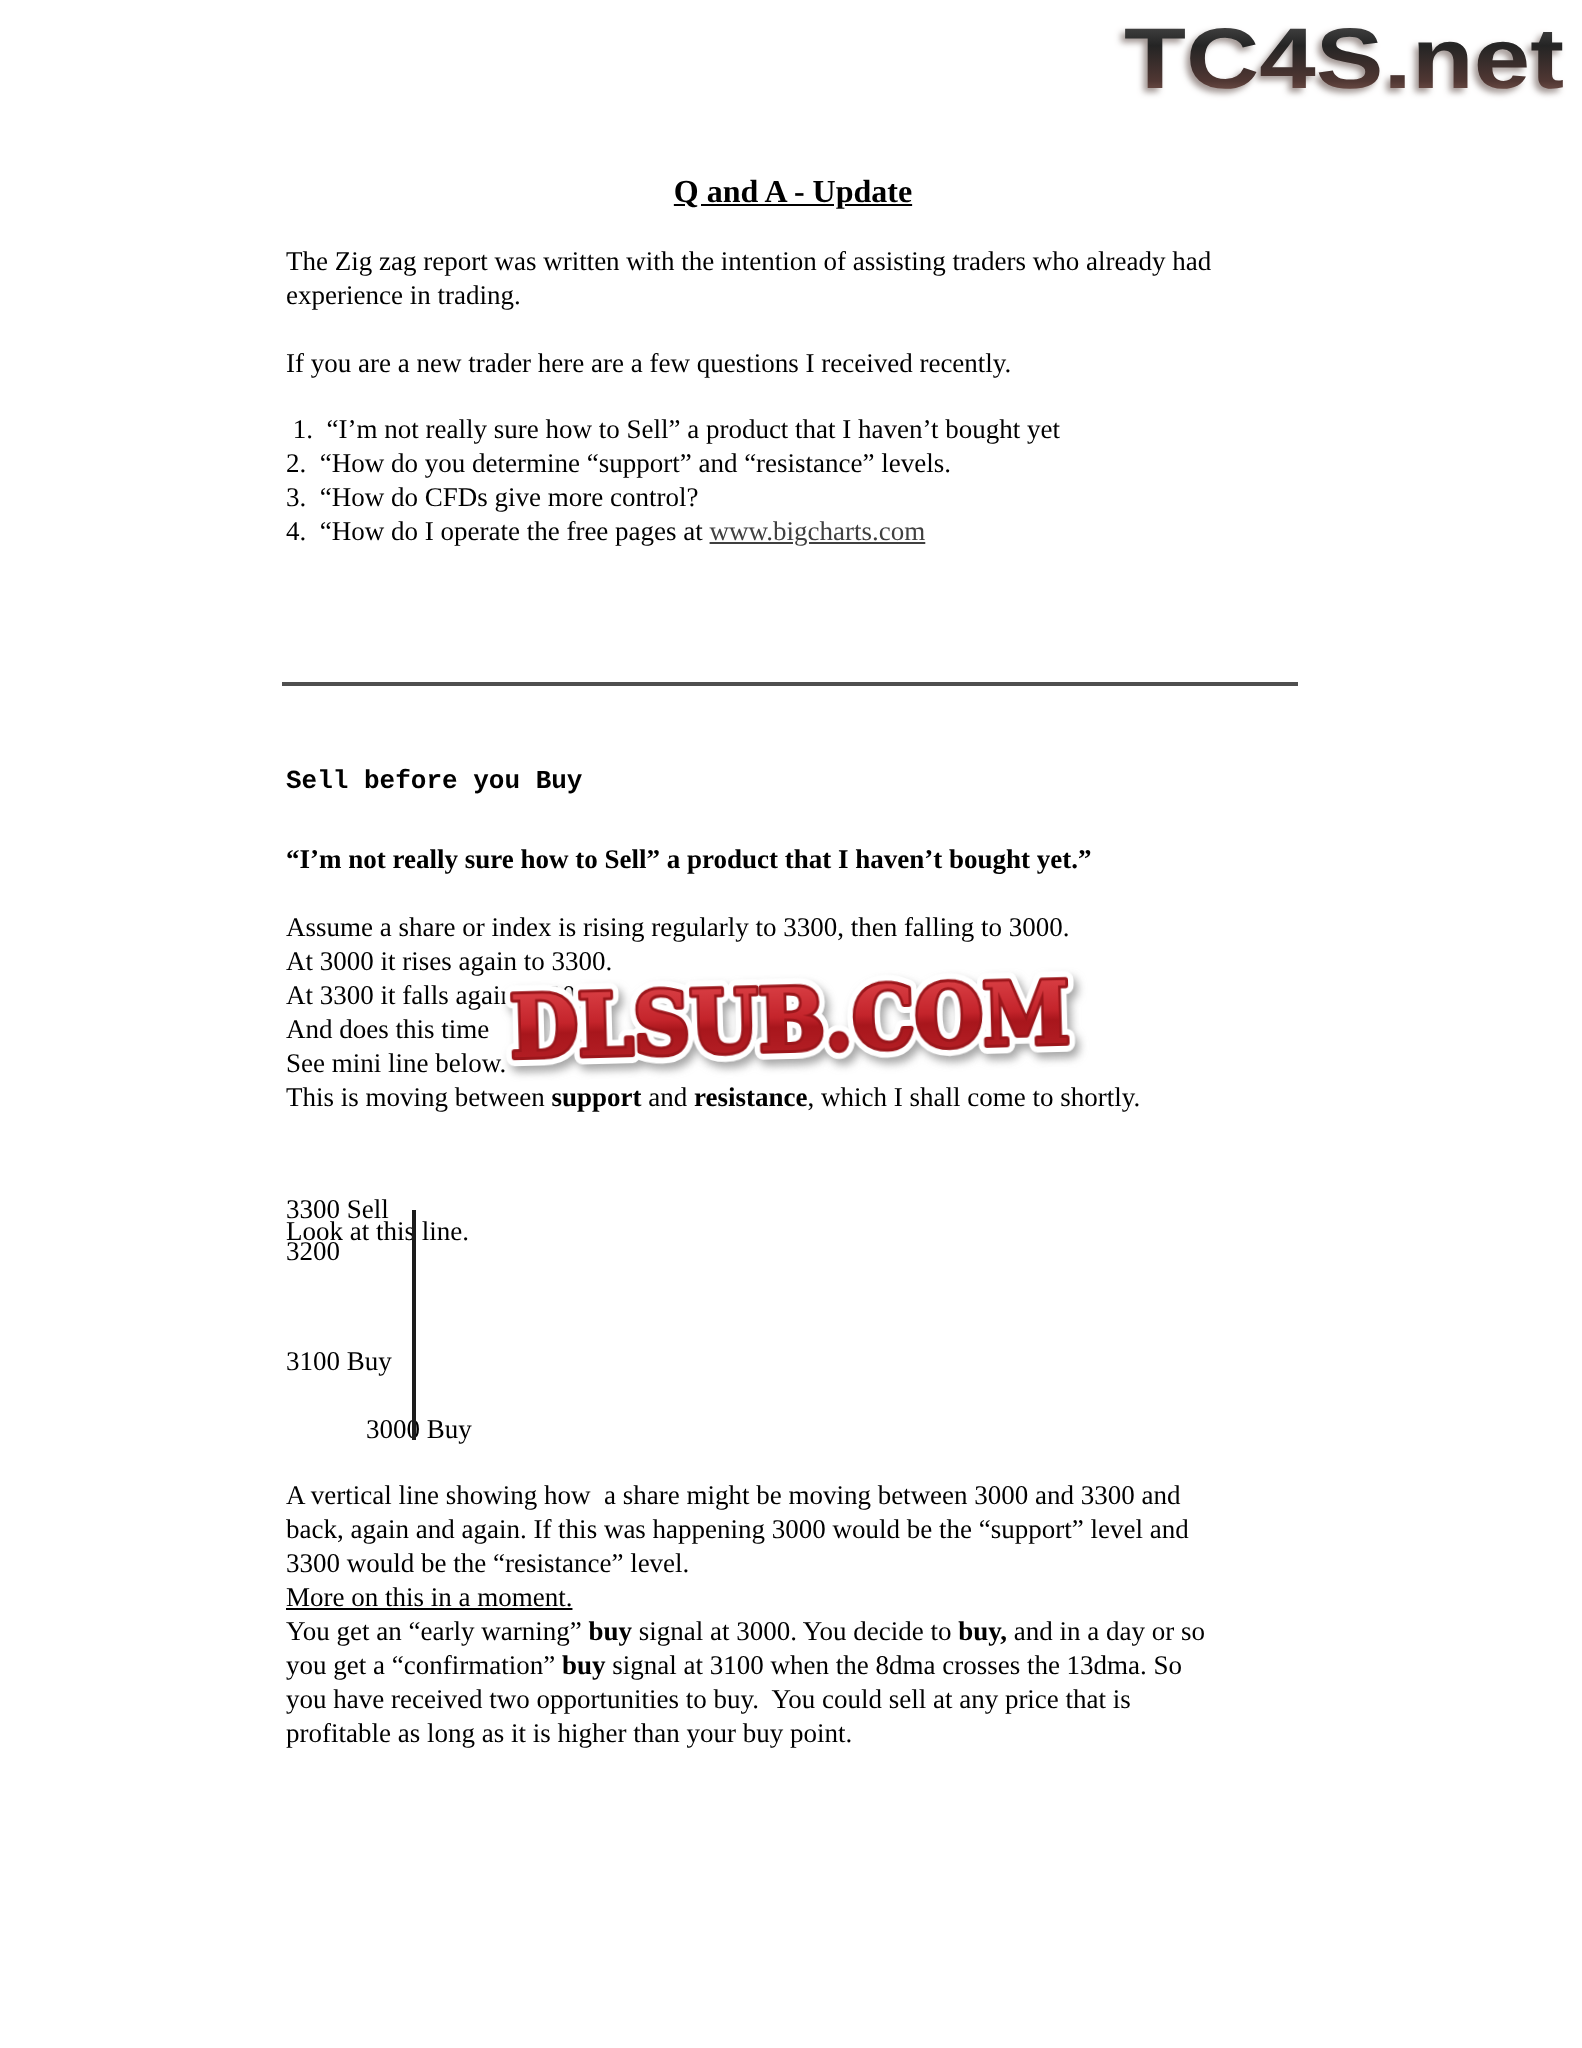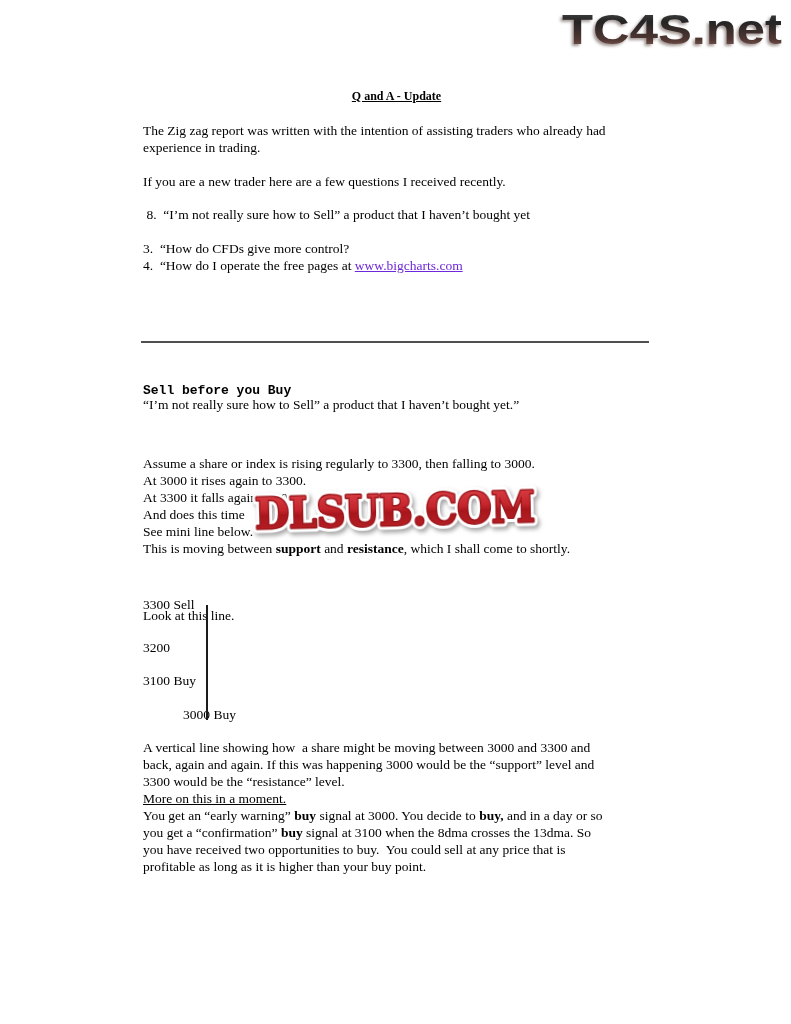--- a/index.html
+++ b/index.html
@@ -7,29 +7,29 @@
     position:relative; width:791px; height:937px; background:#ffffff;
     font-family:"Liberation Serif", serif; font-size:13.5px; line-height:17px;
     color:#000; overflow:hidden;
   }
   .abs { position:absolute; }
   .col { left:143px; width:507px; }
   .prewrap { white-space:pre-wrap; }
   .b { font-weight:bold; }
   .u { text-decoration:underline; }
   .doc-title {
-    top:88px; text-align:center; font-weight:bold; font-size:12px;
+    top:88px; text-align:center; font-weight:bold; font-size:16px;
     text-decoration:underline;
   }
   .section-title {
     top:379px; text-align:left; font-weight:bold; font-size:13px; line-height:24px;
     font-family:Liberation Mono, monospace;
   }
   .divider { top:341px; left:141px; width:508px; height:0; border-top:2px solid #4f4f4f; }
-  .link { color:#6d28d9; text-decoration:underline; cursor:pointer; }
+  .link { color:#404040; text-decoration:underline; cursor:pointer; }
   .vline { left:206px; top:605px; width:2px; height:115px; background:#1b1b1b; }
   .ladder-row { left:143px; width:120px; }
   .page-number { left:641px; top:962px; }
   .tc4s-svg { left:554px; top:2px; }
   .dlsub-svg { left:241px; top:481px; }
   .tx-svg { left:468px; top:976px; }
   svg text { font-weight:bold; }
   .tc4s-text { font-family:"Liberation Sans", sans-serif; font-size:43px; }
   .dlsub-text { font-family:"DejaVu Serif", serif; font-size:43px; }
   .tx-text { font-family:"Liberation Sans", sans-serif; font-size:33px; }
@@ -52,28 +52,28 @@
       <text class="tc4s-text" x="118" y="42" text-anchor="middle" textLength="220" lengthAdjust="spacingAndGlyphs" fill="url(#tcGrad)">TC4S.net</text>
     </g>
   </svg>
 
   <div class="abs col doc-title">Q and A - Update</div>
 
   <div class="abs col prewrap" style="top:173px;">If you are a new trader here are a few questions I received recently.</div>
 
   <div class="abs col prewrap" style="top:122px;"><span>The Zig zag report was written with the intention of assisting traders who already had</span><br><span>experience in trading.</span></div>
 
-  <div class="abs col prewrap" style="top:206px;"><span> 8.  “I’m not really sure how to Sell” a product that I haven’t bought yet</span><br><br><span>3.  “How do CFDs give more control?</span><br><span>4.  “How do I operate the free pages at </span><a class="link">www.bigcharts.com</a></div>
+  <div class="abs col prewrap" style="top:206px;"><span> 1.  “I’m not really sure how to Sell” a product that I haven’t bought yet</span><br><span>2.  “How do you determine “support” and “resistance” levels.</span><br><span>3.  “How do CFDs give more control?</span><br><span>4.  “How do I operate the free pages at </span><a class="link">www.bigcharts.com</a></div>
 
 
   <div class="abs divider"></div>
 
   <div class="abs col section-title">Sell before you Buy</div>
 
-  <div class="abs col prewrap" style="top:396px;">“I’m not really sure how to Sell” a product that I haven’t bought yet.”</div>
+  <div class="abs col prewrap" style="top:421px;font-weight:bold;">“I’m not really sure how to Sell” a product that I haven’t bought yet.”</div>
 
   <div class="abs col prewrap" style="top:455px;"><span>Assume a share or index is rising regularly to 3300, then falling to 3000.</span><br><span>At 3000 it rises again to 3300.</span><br><span>At 3300 it falls again to 3000.</span><br><span>And does this time</span><br><span>See mini line below.</span><br><span>This is moving between </span><span class="b">support</span><span> and </span><span class="b">resistance</span><span>, which I shall come to shortly.</span></div>
 
   <svg class="abs dlsub-svg" width="308" height="60" style="transform:rotate(-1.5deg);">
     <defs>
       <linearGradient id="redGrad" x1="0" y1="0" x2="0" y2="1">
         <stop offset="0" stop-color="#e0484d"></stop>
         <stop offset="0.45" stop-color="#c4242b"></stop>
         <stop offset="0.55" stop-color="#a8161c"></stop>
         <stop offset="1" stop-color="#bc242a"></stop>
@@ -81,21 +81,21 @@
     </defs>
     <g style="filter:drop-shadow(2px 3px 2px rgba(120,120,120,0.65))">
       <text class="dlsub-text" x="154" y="44" text-anchor="middle" textLength="280" lengthAdjust="spacingAndGlyphs" fill="#ffffff" stroke="#ffffff" stroke-width="9" stroke-linejoin="round">DLSUB.COM</text>
       <text class="dlsub-text" x="154" y="44" text-anchor="middle" textLength="280" lengthAdjust="spacingAndGlyphs" fill="url(#redGrad)" stroke="#9c161b" stroke-width="3" stroke-linejoin="round" style="paint-order:stroke;">DLSUB.COM</text>
     </g>
   </svg>
 
   <div class="abs col prewrap" style="top:571px;margin-top:36px;">Look at this line.</div>
 
   <div class="abs ladder-row" style="top:596px;">3300 Sell</div>
-  <div class="abs ladder-row" style="top:639px;">3200</div>
+  <div class="abs ladder-row" style="top:617px;">3200</div>
   <div class="abs ladder-row" style="top:672px;">3100 Buy</div>
   <div class="abs ladder-row" style="top:706px;margin-left:40px;">3000 Buy</div>
   <div class="abs vline"></div>
 
   <div class="abs col prewrap" style="top:739px;"><span>A vertical line showing how  a share might be moving between 3000 and 3300 and</span><br><span>back, again and again. If this was happening 3000 would be the “support” level and</span><br><span>3300 would be the “resistance” level.</span><br><span class="u">More on this in a moment.</span><br><span>You get an “early warning” </span><span class="b">buy</span><span> signal at 3000. You decide to </span><span class="b">buy,</span><span> and in a day or so</span><br><span>you get a “confirmation” </span><span class="b">buy</span><span> signal at 3100 when the 8dma crosses the 13dma. So</span><br><span>you have received two opportunities to buy.  You could sell at any price that is</span><br><span>profitable as long as it is higher than your buy point.</span></div>
 
   <div class="abs page-number">1</div>
 
   <svg class="abs tx-svg" width="322" height="46">
     <defs>

